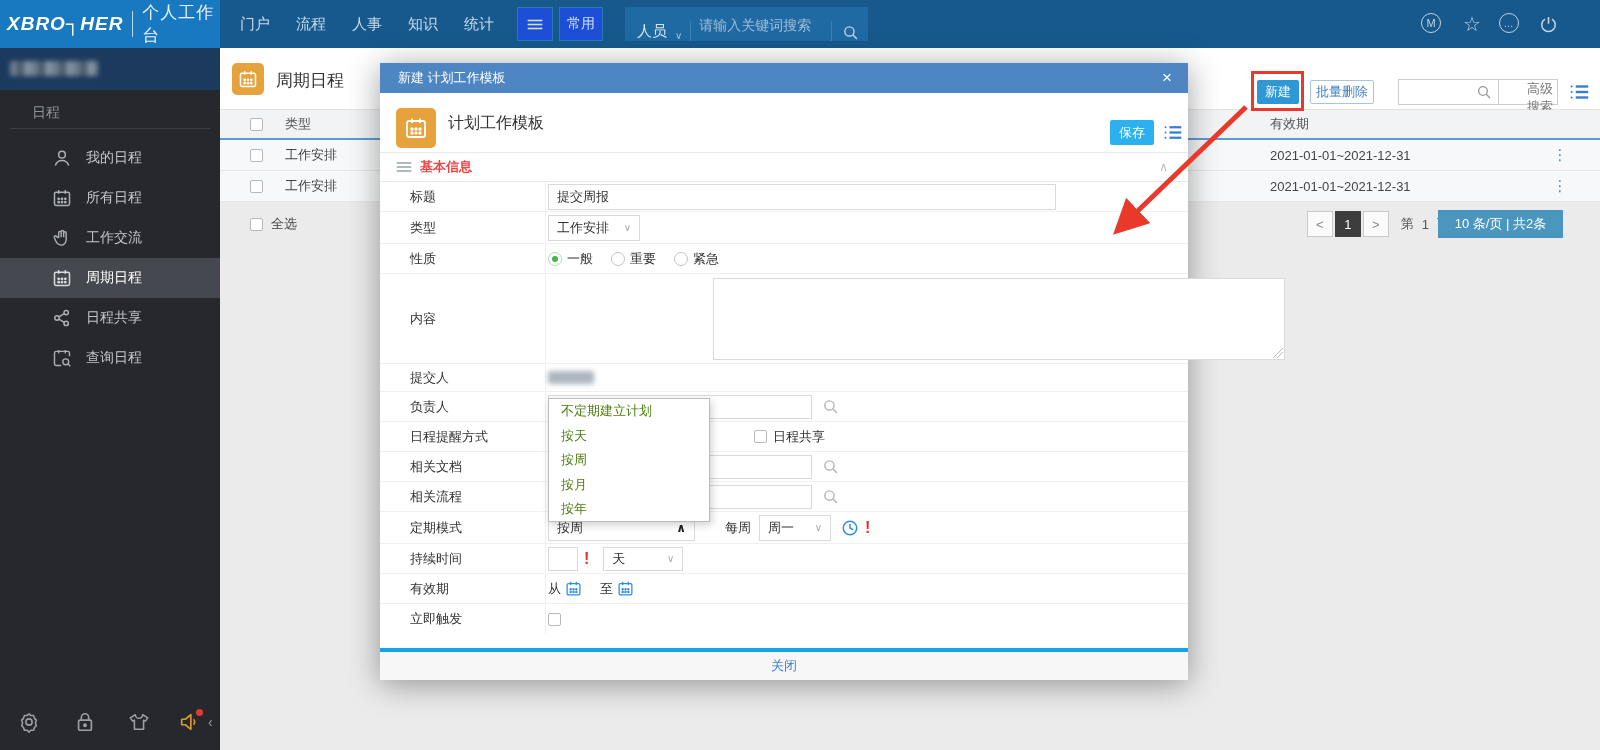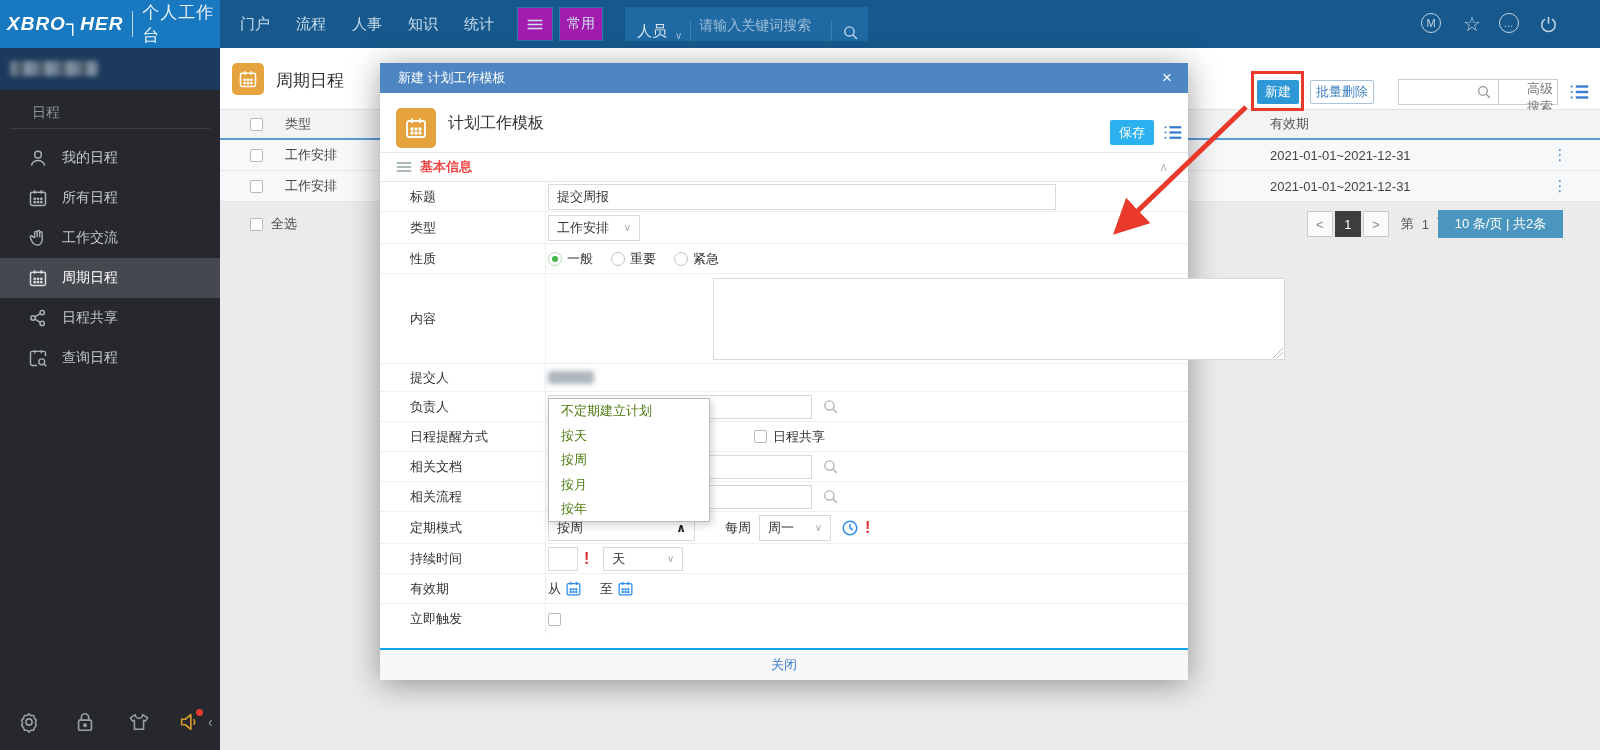--- a/index.html
+++ b/index.html
@@ -7,39 +7,39 @@
   body { font-family:"Liberation Sans","DejaVu Sans",sans-serif; font-size:13px; color:#333; background:#ebebeb; }
   #stage { position:relative; width:1600px; height:750px; }
 
   
   #topbar { position:absolute; left:0; top:0; width:1600px; height:48px; background:#17598c; }
   #logoSec { position:absolute; left:0; top:0; width:220px; height:48px; background:#1878c0; display:flex; align-items:center; padding-left:7px; color:#fff; }
   .logo-main { font-size:19px; font-weight:bold; font-style:italic; letter-spacing:1px; }
   .logo-div { width:1px; height:26px; background:#bcd6ec; margin:0 9px; }
   .logo-ws { font-size:17px; color:#eaf2f9; letter-spacing:1px; }
   .navitem { position:absolute; top:0; height:48px; line-height:48px; color:#c9dcec; font-size:15px; cursor:pointer; }
-  .topbox { position:absolute; top:7px; height:34px; background:#a21caf; border:1px solid #2e78b1; color:#cfe0ee; display:flex; align-items:center; justify-content:center; cursor:pointer; }
+  .topbox { position:absolute; top:7px; height:34px; background:#1d4ed8; border:1px solid #2e78b1; color:#cfe0ee; display:flex; align-items:center; justify-content:center; cursor:pointer; }
   #searchGroup { position:absolute; left:625px; top:7px; height:34px; background:#1f6aa3; display:flex; align-items:flex-end; color:#bdd3e6; }
   #searchGroup .scope { padding:0 8px 0 12px; font-size:15px; color:#dce9f4; white-space:nowrap; }
   #searchGroup .chev { font-size:10px; color:#9fc0da; margin-right:8px; }
   #searchGroup .sep { width:1px; height:20px; background:#3d80b4; }
   #searchGroup input { width:140px; height:32px; border:0; background:transparent; color:#cfe0ee; font-size:14px; padding:0 8px; outline:none; }
   #searchGroup input::placeholder { color:#9fbdd6; }
   .top-ico { position:absolute; top:13px; width:22px; height:22px; color:#c2d3e2; display:flex; align-items:center; justify-content:center; cursor:pointer; }
   .circle-ico { border:1.5px solid #c2d3e2; border-radius:50%; width:20px; height:20px; font-size:11px; }
   .star-ico { font-size:20px; }
 
   
   #sidebar { position:absolute; left:0; top:48px; width:220px; height:702px; background:#26282d; }
   #userStrip { position:absolute; left:0; top:0; width:220px; height:42px; background:#1c3a5d; }
   .mosaic { position:absolute; left:10px; top:13px; width:88px; height:15px; border-radius:2px;
             background:repeating-linear-gradient(90deg,#7d8b99 0 7px,#55616e 7px 14px,#93a1ae 14px 21px); filter:blur(2.5px); opacity:.85; }
   .side-title { position:absolute; left:32px; top:56px; color:#8d939b; font-size:14px; }
   .side-divider { position:absolute; left:10px; top:80px; width:200px; height:1px; background:#3a3d43; }
-  .side-item { position:absolute; left:0; width:220px; height:40px; display:flex; align-items:center; color:#c2c6cc; cursor:pointer; }
+  .side-item { position:absolute; left:0; width:220px; height:40px; display:flex; align-items:center; color:#c2c6cc; cursor:pointer;padding-left:24px; }
   .side-item.active { background:#45484e; color:#fff; }
   .side-item .ic { width:20px; height:20px; margin-left:28px; margin-right:14px; color:#aab0b7; }
   .side-item span { font-size:14px; }
   #sideBottom { position:absolute; left:0; bottom:8px; width:220px; height:40px; display:flex; align-items:center; }
   #sideBottom .bic { width:22px; height:22px; color:#9aa0a6; margin-left:18px; cursor:pointer; } 
   .collapse { color:#9aa0a6; font-size:14px; margin-left:8px; cursor:pointer; }
 
   
   #main { position:absolute; left:220px; top:48px; width:1380px; height:702px; background:#ebebeb; }
   #mainHeader { position:absolute; left:0; top:0; width:1380px; height:62px; background:#fff; border-bottom:1px solid #e3e3e3; }
@@ -92,21 +92,21 @@
   .radio.on::after { content:""; position:absolute; left:3px; top:3px; width:6px; height:6px; border-radius:50%; background:#44b549; }
   .rlabel { margin:0 18px 0 5px; }
   .ta { position:absolute; left:168px; top:4px; width:572px; height:82px; border:1px solid #d9d9d9; background:#fff; }
   .ta .grip { position:absolute; right:1px; bottom:1px; width:10px; height:10px;
        background:linear-gradient(135deg,transparent 0 50%,#bbb 50% 55%,transparent 55% 70%,#bbb 70% 75%,transparent 75%); }
   .blurval { width:46px; height:13px; background:#9aa4ad; border-radius:2px; filter:blur(2.5px); opacity:.8; }
   .mag2 { width:17px; height:17px; color:#b5b5b5; margin-left:10px; }
   .excl { color:#e03131; font-weight:bold; font-size:16px; margin-left:6px; }
   .blue-cal { width:17px; height:17px; color:#2d8cf0; margin:0 0 0 4px; }
   .clock-ic { width:18px; height:18px; color:#2d8cf0; margin-left:10px; }
-  #modalFooter { position:absolute; left:0; top:585px; width:808px; height:32px; background:#f7f7f7; border-top:2px solid #0ea5e9; display:flex; align-items:center; justify-content:center; }
+  #modalFooter { position:absolute; left:0; top:585px; width:808px; height:32px; background:#f7f7f7; border-top:4px solid #0ea5e9; display:flex; align-items:center; justify-content:center; }
   #modalFooter span { color:#3a7bd5; cursor:pointer; }
 
   
   #dropdown { position:absolute; left:168px; top:335px; width:162px; height:124px; background:#fff; border:1px solid #bbb; box-shadow:2px 3px 8px rgba(0,0,0,.18); z-index:30; }
   #dropdown .opt { height:24.5px; line-height:24.5px; padding-left:12px; color:#4d7c0f; cursor:pointer; white-space:nowrap; }
 
   
   #annot { position:absolute; left:0; top:0; width:1600px; height:750px; pointer-events:none; z-index:60; }
   #redbox { position:absolute; left:1251px; top:71px; width:53px; height:40px; border:3px solid #e8392b; z-index:60; pointer-events:none; }
 

